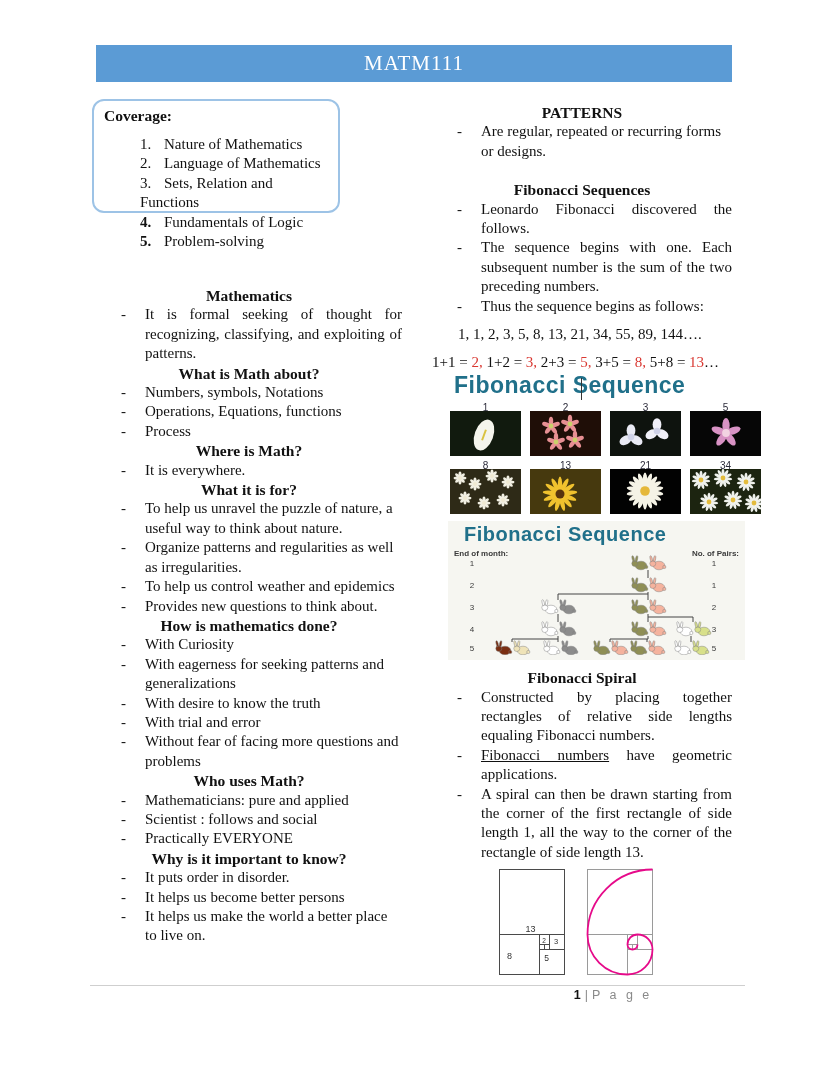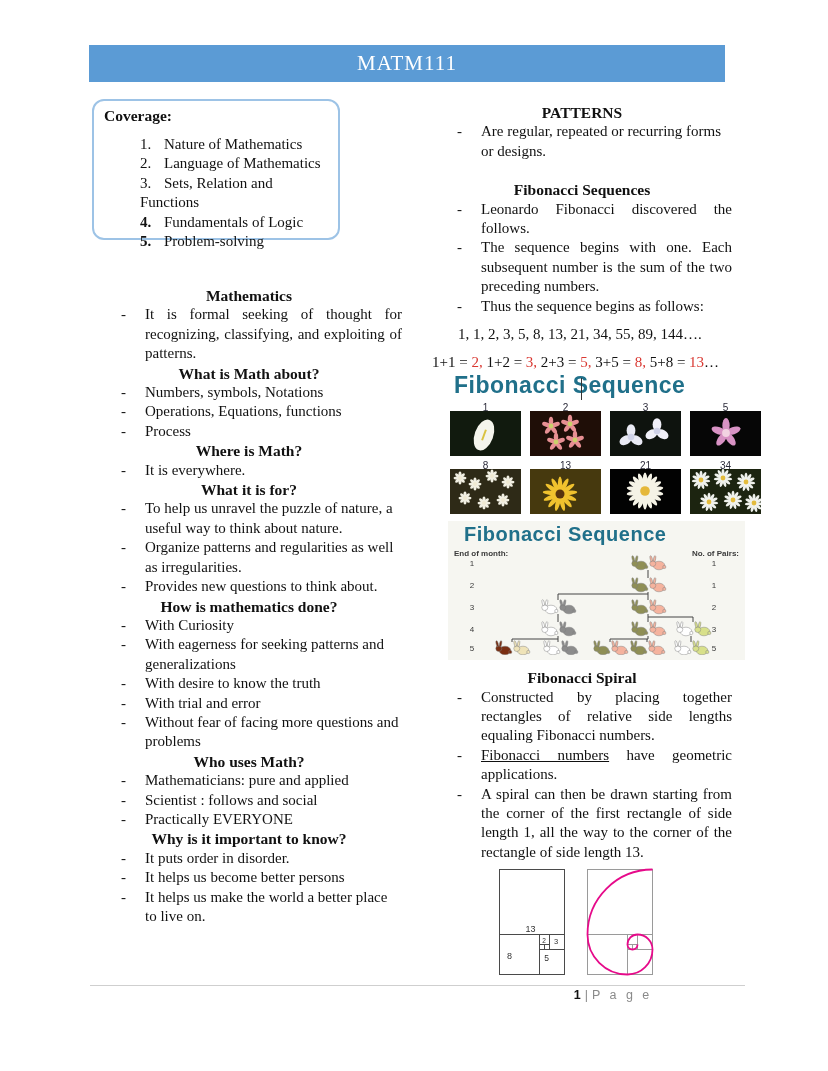--- a/index.html
+++ b/index.html
@@ -1,22 +1,22 @@
 <!DOCTYPE html>
 <html style="--banner-bg: #5b9bd5; --banner-text: #ffffff; --coverage-border: #9dc3e6; --teal: #20708a; --highlight-red: #d93832;"><head>
 <meta charset="utf-8">
 <style>
   html,body{margin:0;padding:0;background:#ffffff;}
   .page{position:relative;width:828px;height:1071px;background:#ffffff;overflow:hidden;
         font-family:"Liberation Serif", serif;color:#111;}
   
-  .banner{position:absolute;left:89px;top:45px;width:636px;height:37px;background:var(--banner-bg,#5b9bd5);}
+  .banner{position:absolute;left:96px;top:45px;width:636px;height:37px;background:var(--banner-bg,#5b9bd5);}
   .banner span{display:block;text-align:center;line-height:37px;font-size:21px;letter-spacing:1px;color:var(--banner-text,#fff);}
   
-  .coverage{position:absolute;left:92px;top:99px;width:248px;height:141px;border:2px solid var(--coverage-border,#9dc3e6);
+  .coverage{position:absolute;left:92px;top:99px;width:248px;height:114px;border:2px solid var(--coverage-border,#9dc3e6);
             border-radius:12px;box-sizing:border-box;padding:6px 10px;}
   .cov-title{font-size:15.5px;font-weight:bold;}
   .cov-list{margin:10px 0 0 0;padding:0 0 0 36px;list-style:none;}
   .cov-list li{font-size:15px;line-height:19.4px;}
   .cov-list .num{display:inline-block;width:24px;}
   .cov-list .num.b{font-weight:bold;}
   
   .col{position:absolute;font-size:15px;line-height:19.4px;}
   .col.left{left:96px;top:246px;width:306px;margin-top:40px;}
   .col.right{left:432px;top:103px;width:300px;}
@@ -95,20 +95,23 @@
     <div class="bullet">
         <p>It is everywhere.</p>
       </div>
 
     <h3>What it is for?</h3>
     <div class="bullet">
         <p>To help us unravel the puzzle of nature, a useful way to think about nature.</p>
       </div>
     <div class="bullet">
         <p>Organize patterns and regularities as well as irregularities.</p>
+      </div>
+    <div class="bullet">
+        <p>To help us control weather and epidemics</p>
       </div>
     <div class="bullet">
         <p>Provides new questions to think about.</p>
       </div>
 
     <h3>How is mathematics done?</h3>
     <div class="bullet">
         <p>With Curiosity</p>
       </div>
     <div class="bullet">

